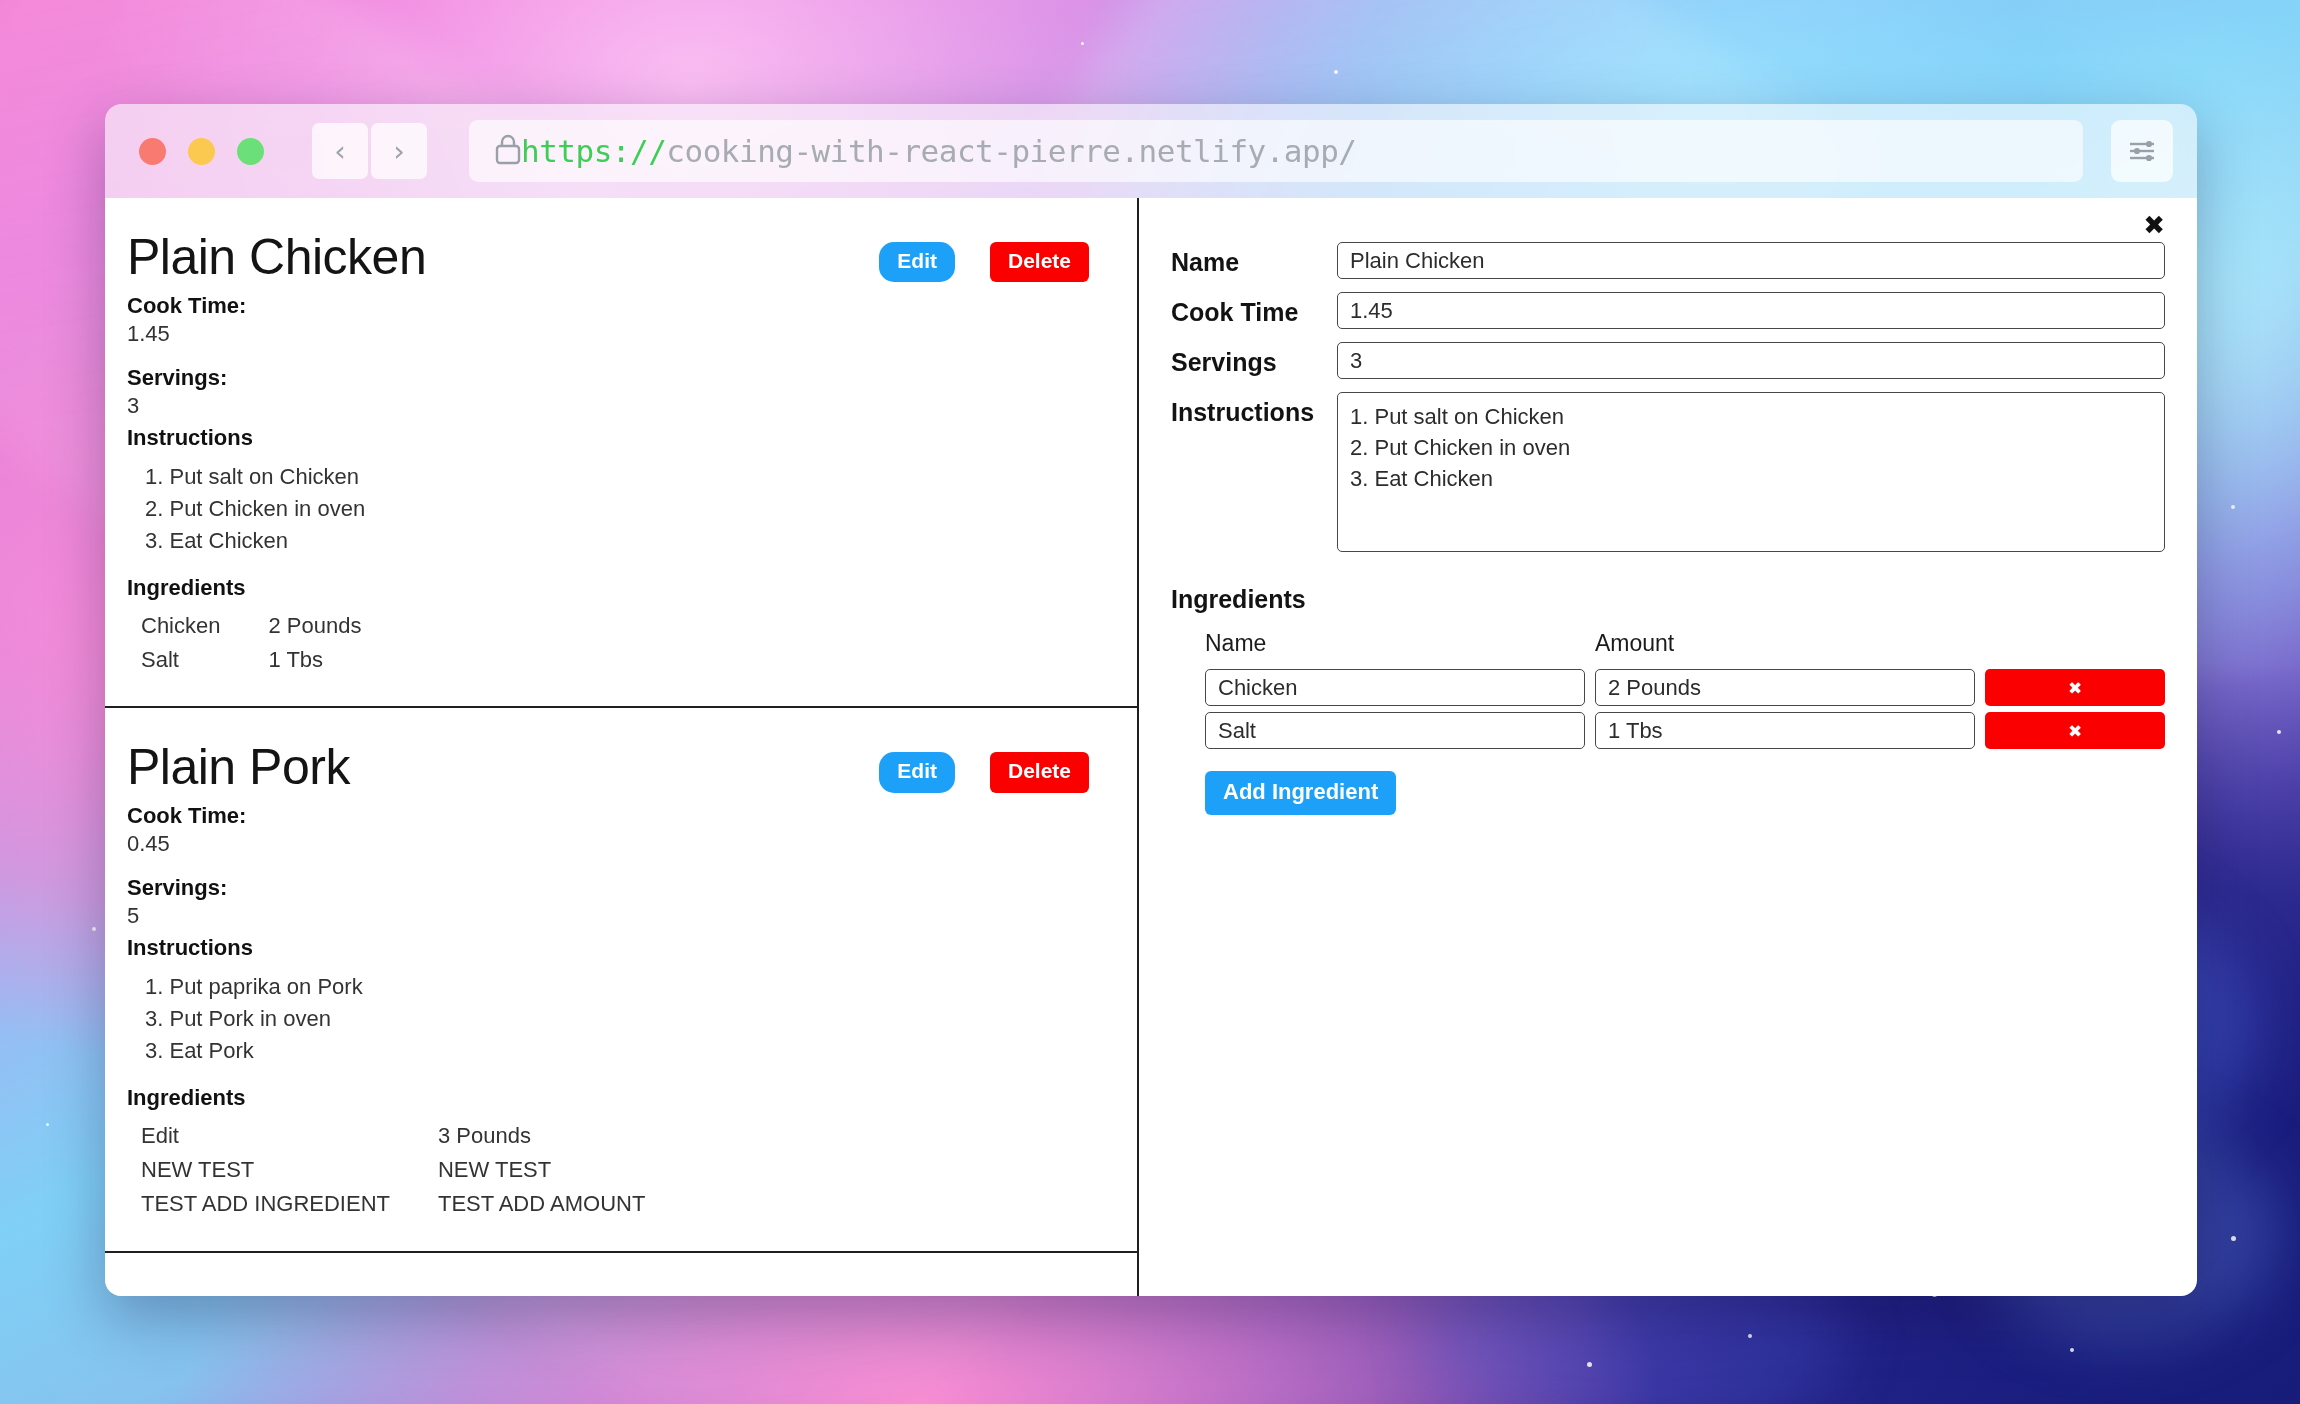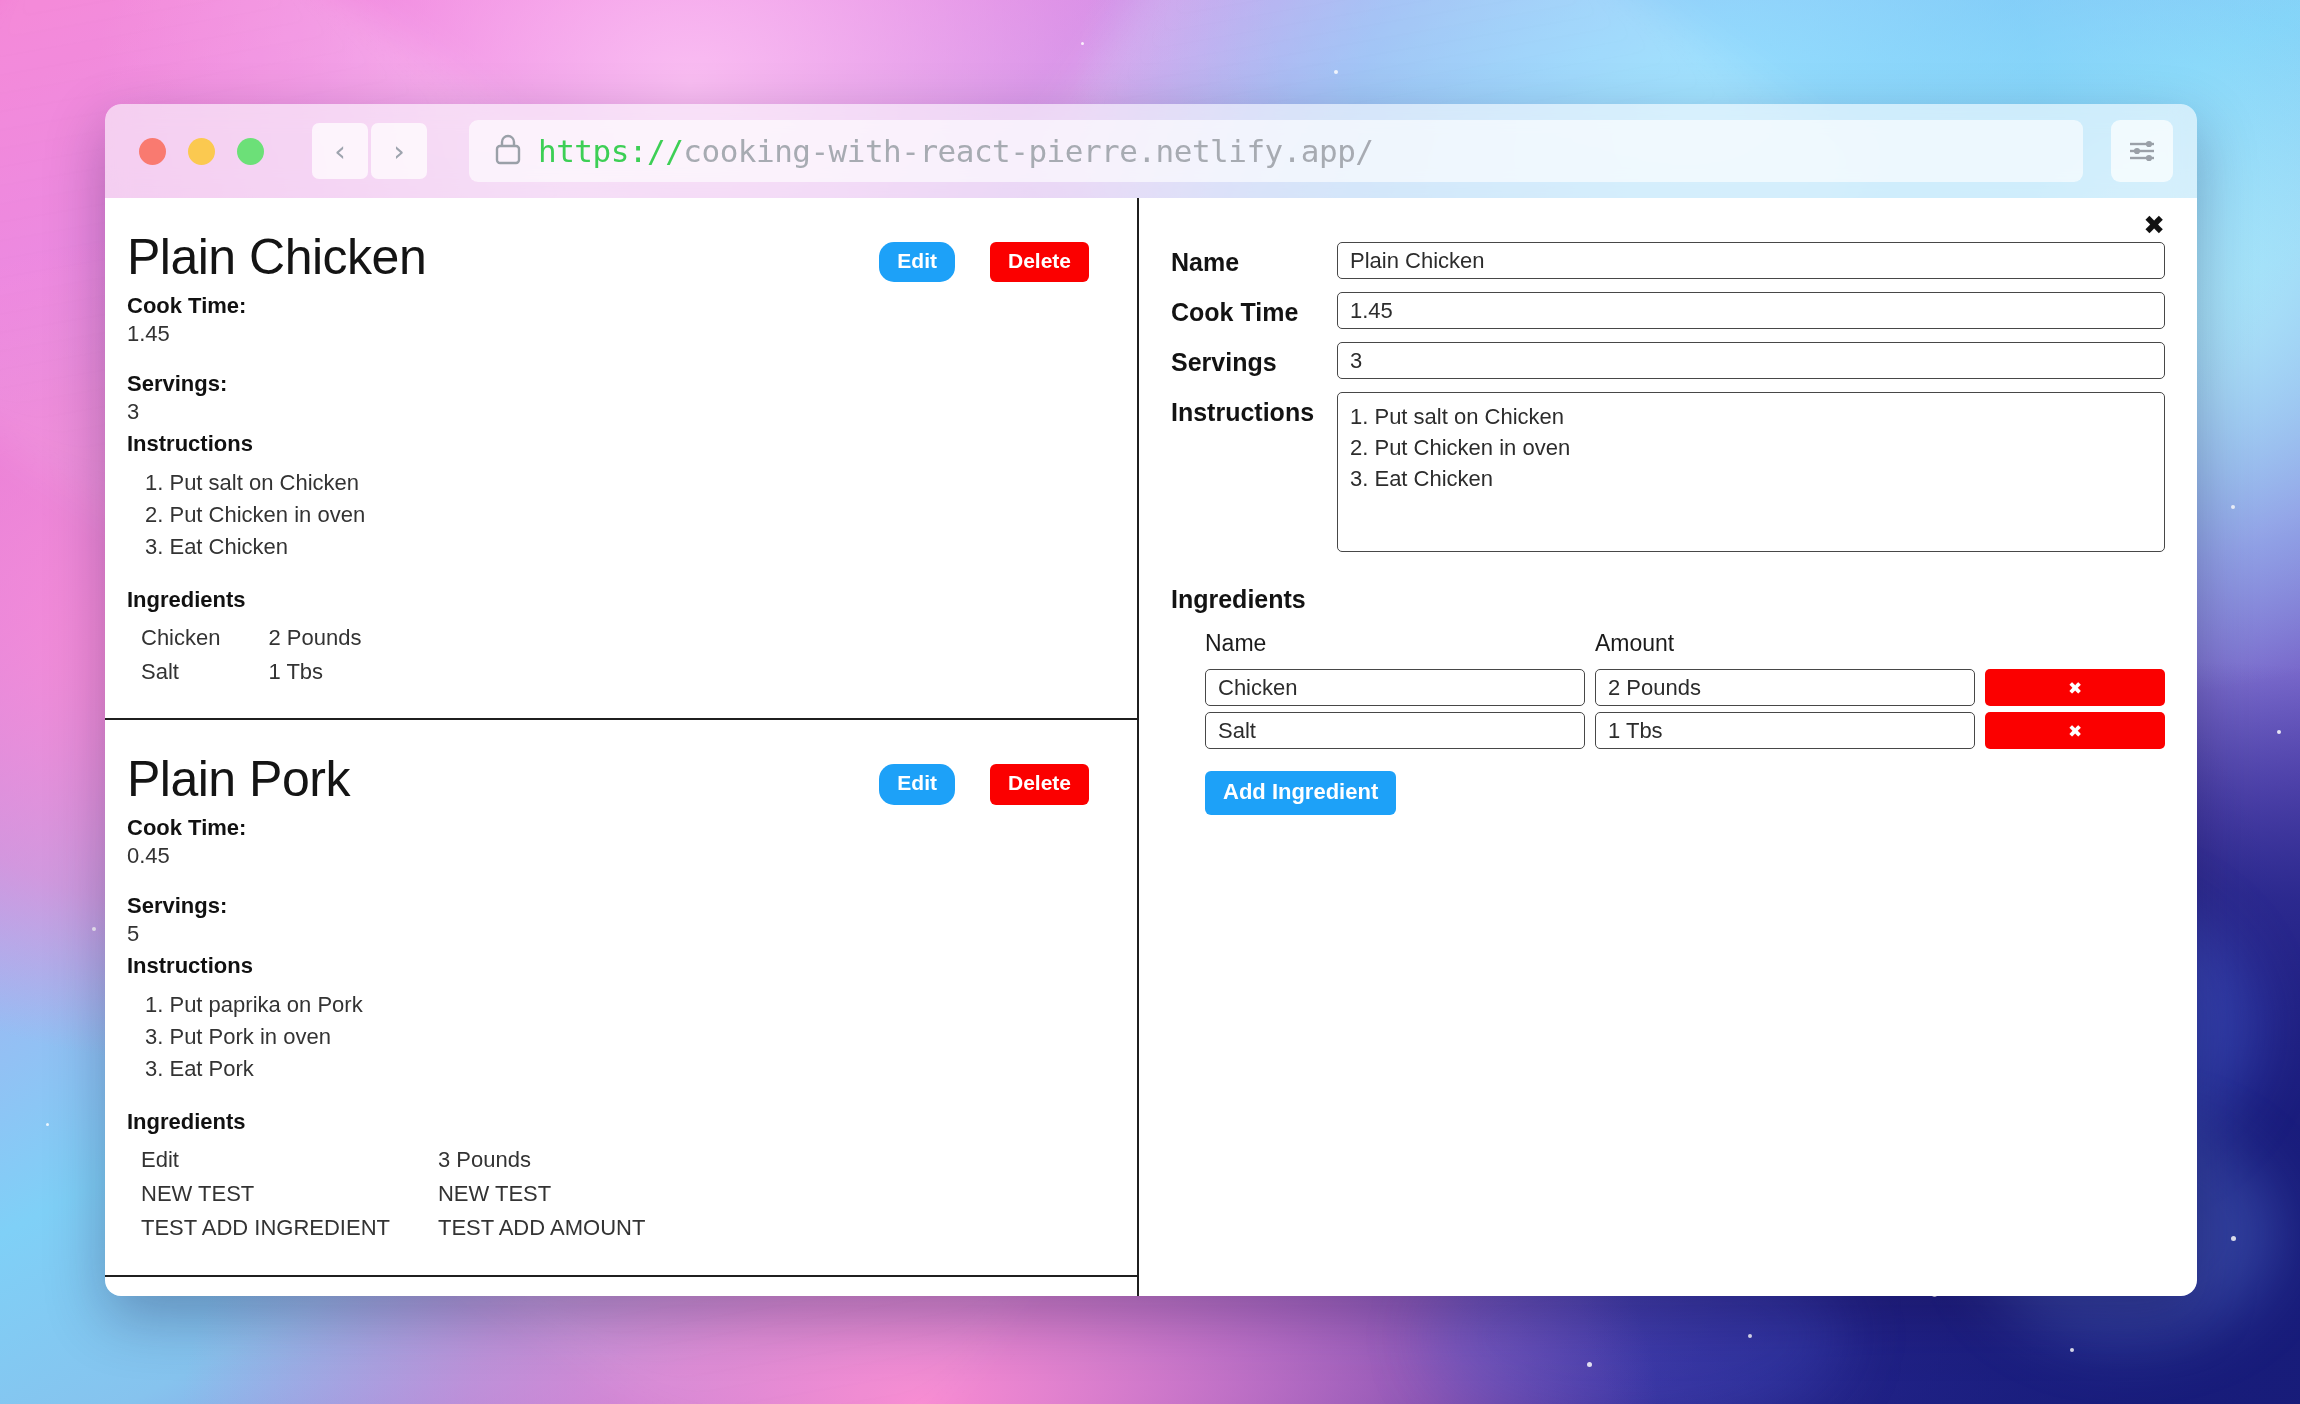--- a/index.html
+++ b/index.html
@@ -106,21 +106,20 @@
   }
 
   #urlbar {
     flex: 1;
     height: 62px;
     background: rgba(255,255,255,0.64);
     border-radius: 9px;
     display: flex;
     align-items: center;
     padding: 0 26px;
-    gap: 17px;
     margin-right: 28px;
   }
   #urlbar .lock { display:block; }
   #urlbar .urltext {
     font-family: "DejaVu Sans Mono", monospace;
     font-size: 31px;
     letter-spacing: -0.5px;
     color: #a7abb2;
     white-space: nowrap;
   }
@@ -179,21 +178,21 @@
     cursor: pointer;
     line-height: 1.15;
   }
   .btn-primary { background: #1da1f8; border-radius: 15px; }
   .btn-danger  { background: #fb0000; margin-left: 27px; }
 
   .field-label {
     font-size: 22px;
     font-weight: 700;
     color: #111;
-    margin-top: 24px;
+    margin-top: 18px;
     padding-left: 4px;
   }
   .field-label.tight { margin-top: 6px; }
   .field-value {
     font-size: 22px;
     color: #333;
     padding-left: 4px;
     margin-top: 2px;
   }
   .instr-list {

